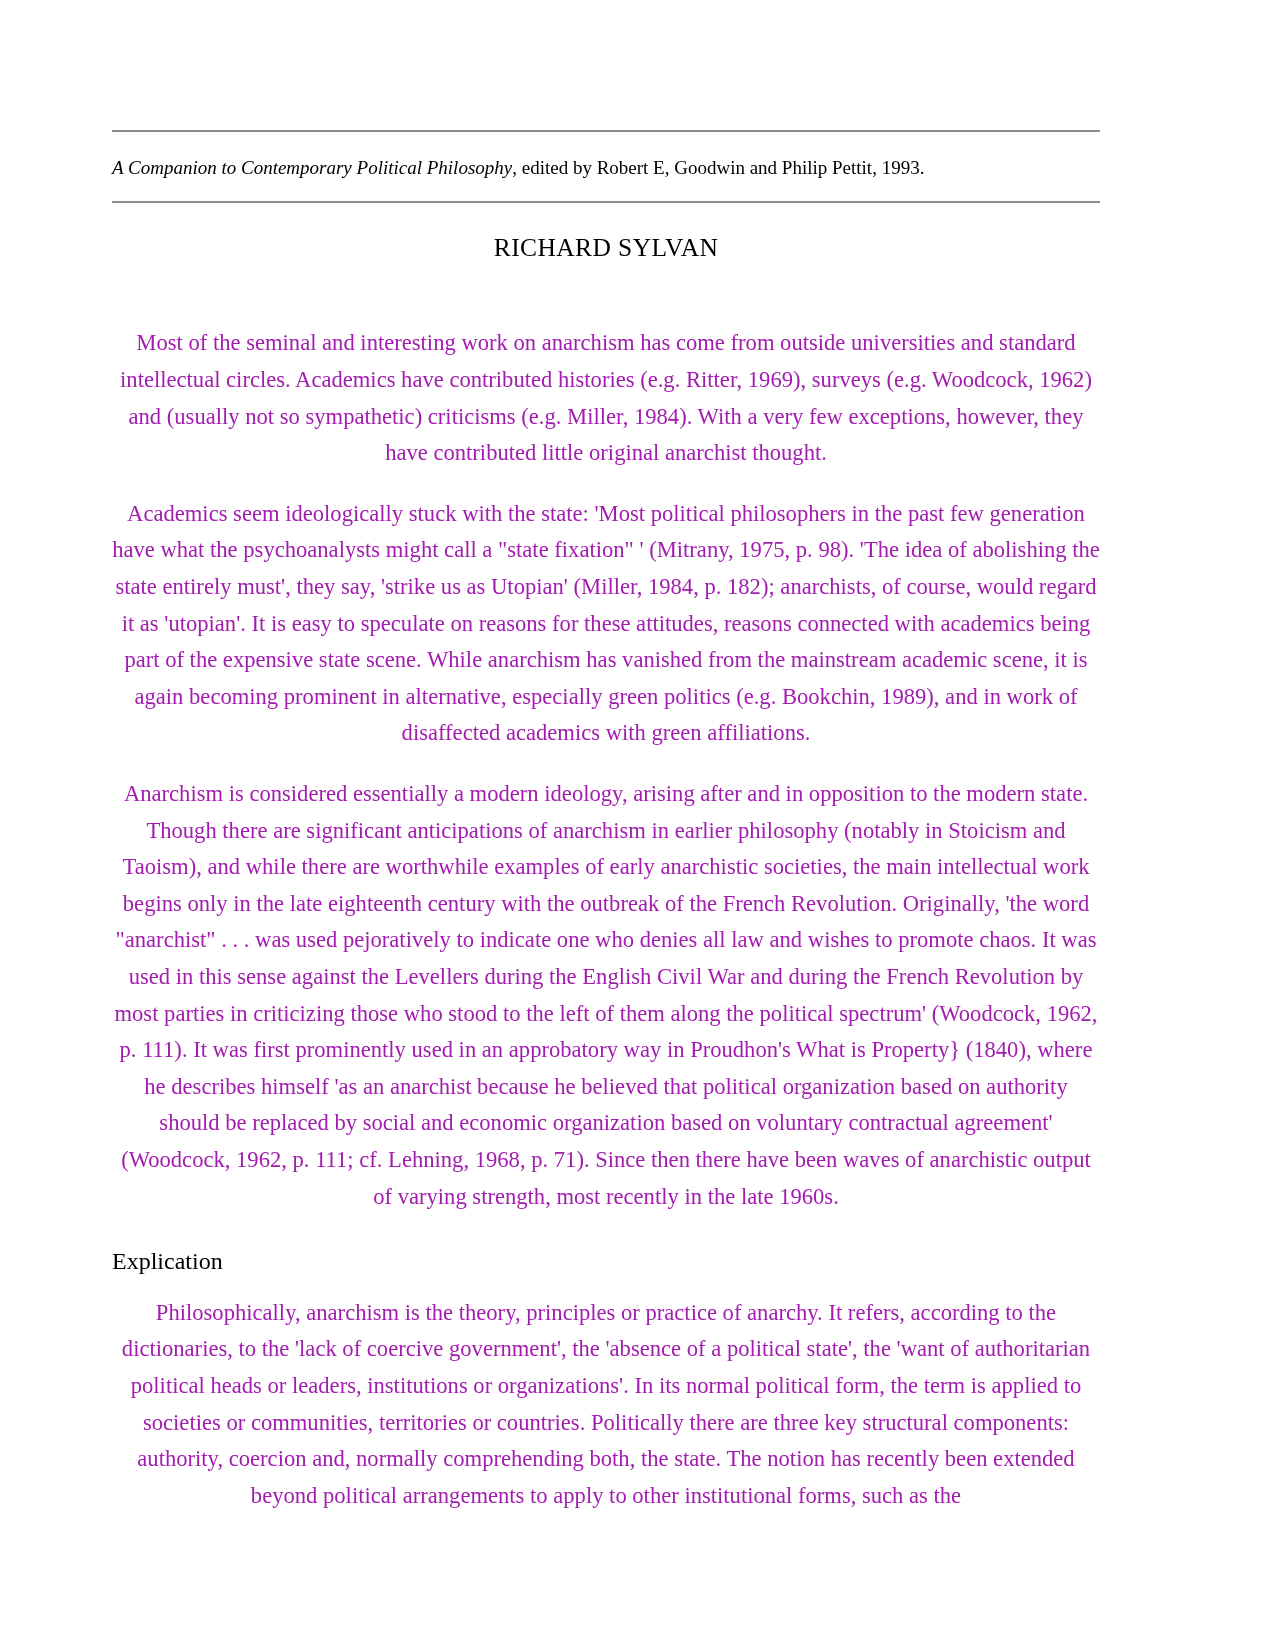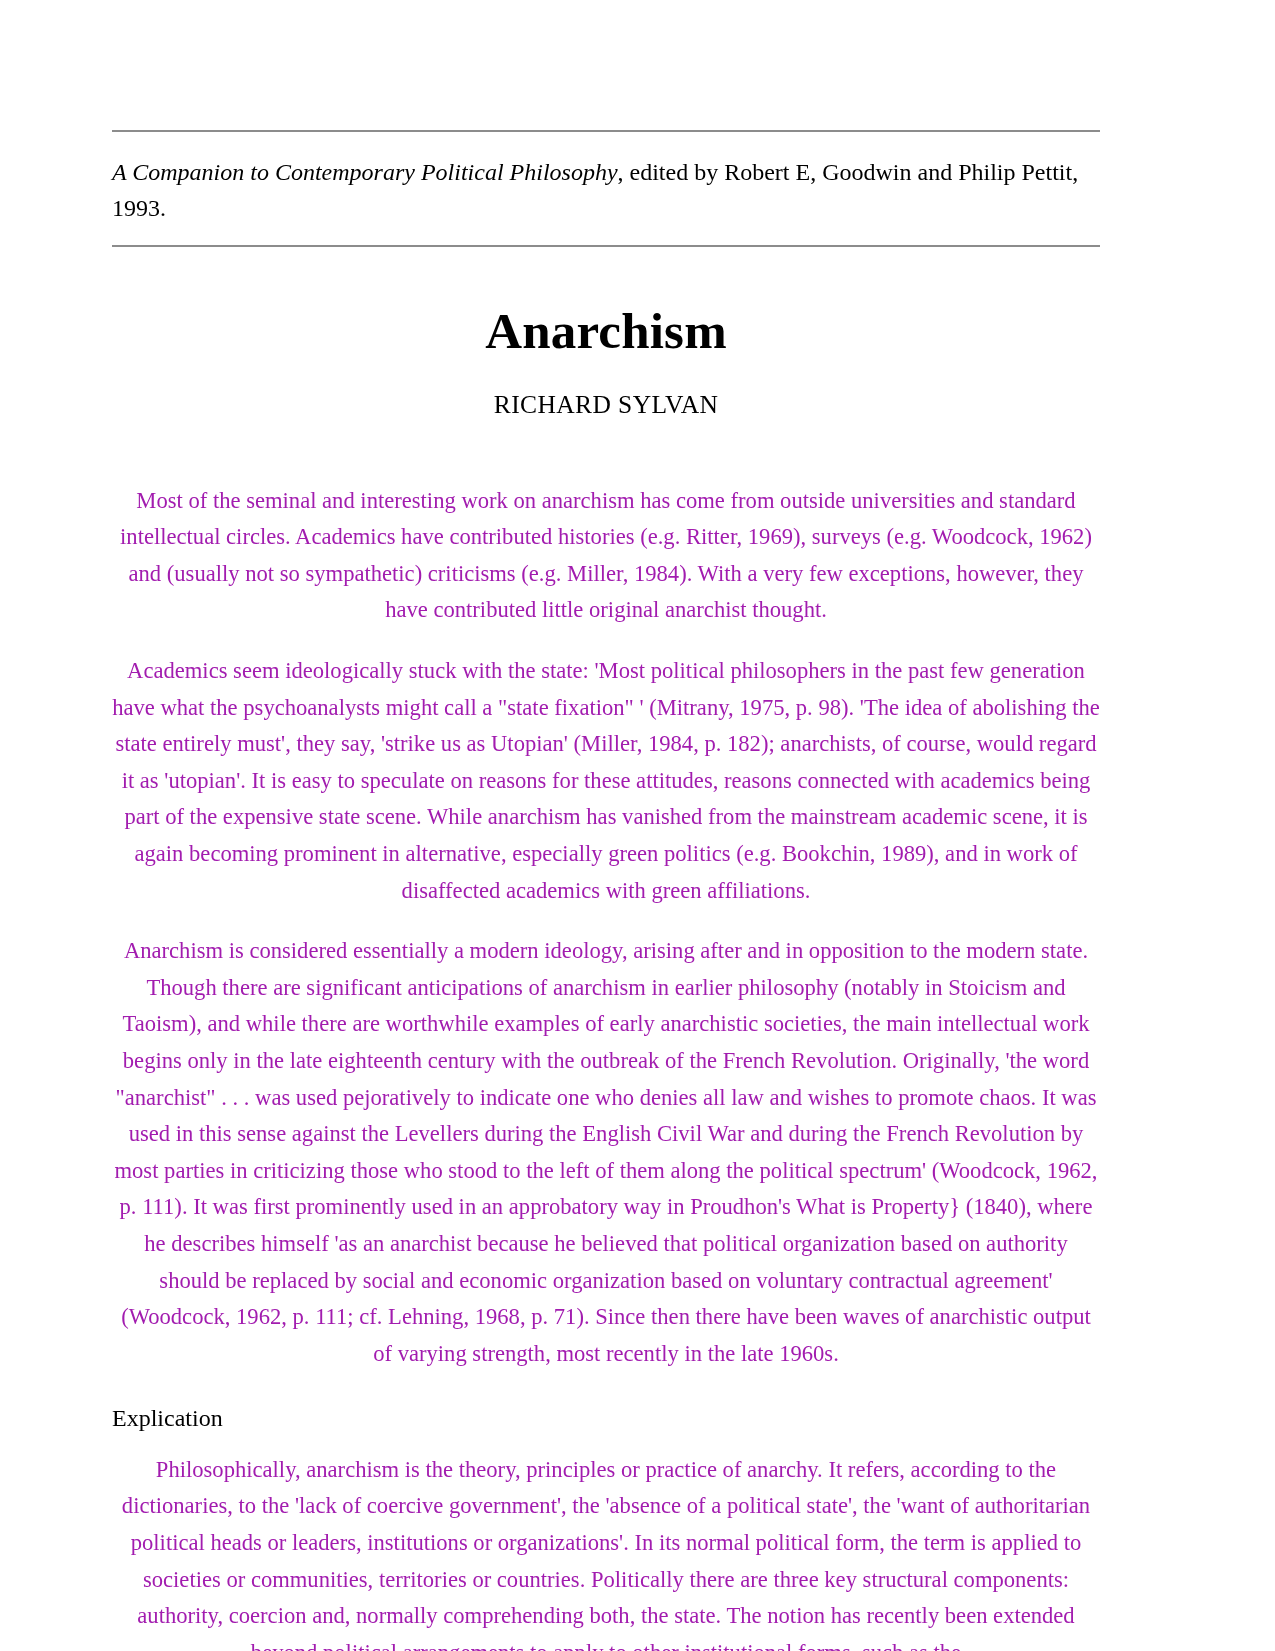--- a/index.html
+++ b/index.html
@@ -35,21 +35,21 @@
     border-top: 2px solid #8c8c8c;
     margin: 0;
     height: 0;
     width: 100%;
   }
   .rule-top { margin-top: 130px; }
   .rule-bottom { margin-top: 16px; }
 
   .source-block {
     padding: 22px 0 2px 0;
-    font-size: 24px;
+    font-size: 19px;
     line-height: 1.52;
     color: #000;
   }
   .source-line { white-space: normal; }
   .source-title {
     font-style: italic;
   }
   .source-link {
     color: #1a1ad0;
     text-decoration: underline;
@@ -104,21 +104,20 @@
     <hr class="rule rule-top">
 
     <div class="source-block">
       <div class="source-line">
         <em class="source-title">A Companion to Contemporary Political Philosophy</em><span>, edited by Robert E, Goodwin and Philip Pettit, 1993.</span>
       </div>
     </div>
 
     <hr class="rule rule-bottom">
 
-    <h1 class="doc-title">Anarchism</h1>
 
     <div class="doc-author">RICHARD SYLVAN</div>
 
     <div class="body-content">
       <p>Most of the seminal and interesting work on anarchism has come from outside universities and standard intellectual circles. Academics have contributed histories (e.g. Ritter, 1969), surveys (e.g. Woodcock, 1962) and (usually not so sympathetic) criticisms (e.g. Miller, 1984). With a very few exceptions, however, they have contributed little original anarchist thought.</p>
 
       <p>Academics seem ideologically stuck with the state: 'Most political philosophers in the past few generation have what the psychoanalysts might call a "state fixation" ' (Mitrany, 1975, p. 98). 'The idea of abolishing the state entirely must', they say, 'strike us as Utopian' (Miller, 1984, p. 182); anarchists, of course, would regard it as 'utopian'. It is easy to speculate on reasons for these attitudes, reasons connected with academics being part of the expensive state scene. While anarchism has vanished from the mainstream academic scene, it is again becoming prominent in alternative, especially green politics (e.g. Bookchin, 1989), and in work of disaffected academics with green affiliations.</p>
 
       <p>Anarchism is considered essentially a modern ideology, arising after and in opposition to the modern state. Though there are significant anticipations of anarchism in earlier philosophy (notably in Stoicism and Taoism), and while there are worthwhile examples of early anarchistic societies, the main intellectual work begins only in the late eighteenth century with the outbreak of the French Revolution. Originally, 'the word "anarchist" . . . was used pejoratively to indicate one who denies all law and wishes to promote chaos. It was used in this sense against the Levellers during the English Civil War and during the French Revolution by most parties in criticizing those who stood to the left of them along the political spectrum' (Woodcock, 1962, p. 111). It was first prominently used in an approbatory way in Proudhon's What is Property} (1840), where he describes himself 'as an anarchist because he believed that political organization based on authority should be replaced by social and economic organization based on voluntary contractual agreement' (Woodcock, 1962, p. 111; cf. Lehning, 1968, p. 71). Since then there have been waves of anarchistic output of varying strength, most recently in the late 1960s.</p>
 

